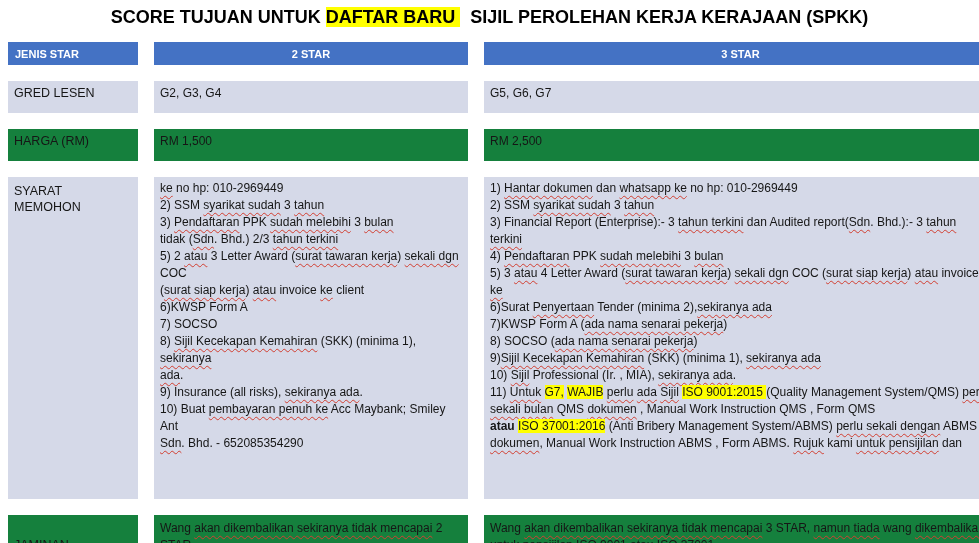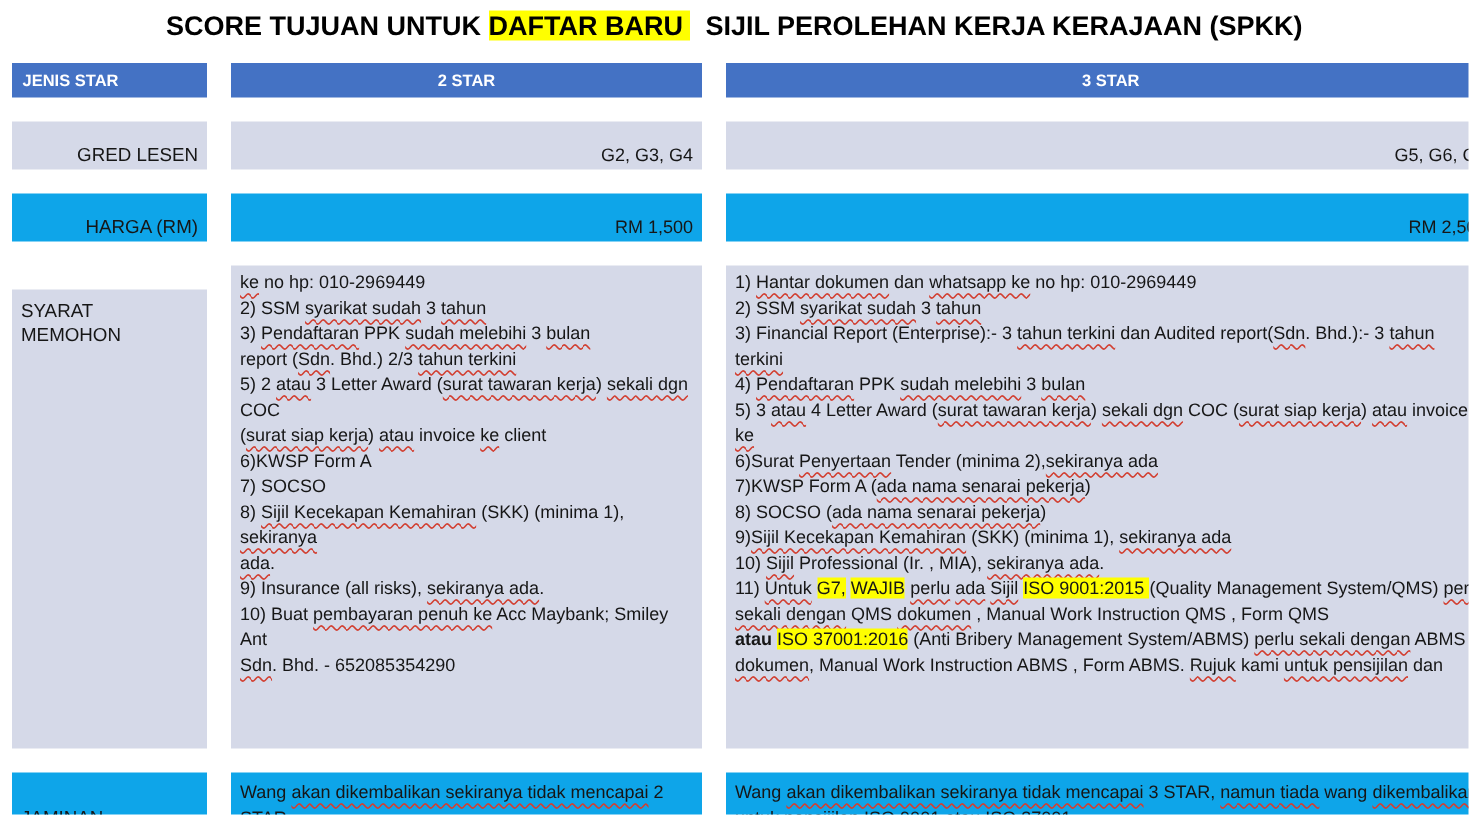--- a/index.html
+++ b/index.html
@@ -29,22 +29,22 @@
     background:#4472C4;color:#ffffff;font-weight:bold;font-size:11px;
     display:flex;align-items:center;overflow:hidden;
   }
   .hcell.left{padding-left:7px;}
   .hcell.center{justify-content:center;}
   .cell{
     font-size:12px;line-height:17px;overflow:hidden;
     padding:3px 6px 2px 6px;
   }
   .dark{background:#D5D9E8;}
-  .light{background:#0ea5e9;}
-  .vmid{padding-top:14px;text-align:right;}
+  .light{background:#15803d;}
+  .vmid{padding-top:4px;}
   .labelcell{font-size:12.5px;line-height:16px;}
   .ln{min-height:17px;}
   
   .u{
     text-decoration-line:underline;
     text-decoration-style:wavy;
     text-decoration-color:#D23F31;
     text-decoration-thickness:1px;
     text-underline-offset:2.5px;
     text-decoration-skip-ink:none;
@@ -74,26 +74,26 @@
       </div>
 
     <div class="cell light vmid labelcell">HARGA (RM)</div>
     <div class="cell light vmid">
         <div class="ln"><span>RM 1,500</span></div>
       </div>
     <div class="cell light vmid">
         <div class="ln"><span>RM 2,500</span></div>
       </div>
 
-    <div class="cell dark labelcell" style="padding-top:6px;margin-top:16px;">SYARAT MEMOHON</div>
+    <div class="cell dark labelcell" style="padding-top:6px;">SYARAT MEMOHON</div>
     <div class="cell dark">
         <div class="ln"><span class="u">ke</span><span> no hp: 010-2969449</span></div>
         <div class="ln"><span>2) SSM </span><span class="u">syarikat sudah</span><span> 3 </span><span class="u">tahun</span></div>
         <div class="ln"><span>3) </span><span class="u">Pendaftaran</span><span> PPK </span><span class="u">sudah melebihi</span><span> 3 </span><span class="u">bulan</span></div>
-        <div class="ln"><span>report (</span><span class="u">Sdn</span><span>. Bhd.)   2/3 </span><span class="u">tahun terkini</span></div>
+        <div class="ln"><span>tidak (</span><span class="u">Sdn</span><span>. Bhd.)   2/3 </span><span class="u">tahun terkini</span></div>
         <div class="ln"><span>5) 2 </span><span class="u">atau</span><span> 3 Letter Award (</span><span class="u">surat tawaran kerja</span><span>) </span><span class="u">sekali dgn</span><span> COC</span></div>
         <div class="ln"><span>(</span><span class="u">surat siap kerja</span><span>)  </span><span class="u">atau</span><span> invoice </span><span class="u">ke</span><span> client</span></div>
         <div class="ln"><span>6)KWSP Form A</span></div>
         <div class="ln"><span>7) SOCSO</span></div>
         <div class="ln"><span>8) </span><span class="u">Sijil Kecekapan Kemahiran</span><span> (SKK)  (minima 1), </span><span class="u">sekiranya</span></div>
         <div class="ln"><span class="u">ada</span><span>.</span></div>
         <div class="ln"><span>9) Insurance (all risks), </span><span class="u">sekiranya ada</span><span>.</span></div>
         <div class="ln"><span>10) Buat </span><span class="u">pembayaran penuh ke</span><span> Acc Maybank; Smiley Ant</span></div>
         <div class="ln"><span class="u">Sdn</span><span>. Bhd. - 652085354290</span></div>
       </div>
@@ -102,21 +102,21 @@
         <div class="ln"><span>2) SSM </span><span class="u">syarikat sudah</span><span> 3 </span><span class="u">tahun</span></div>
         <div class="ln"><span>3) Financial Report (Enterprise):- 3 </span><span class="u">tahun terkini</span><span> dan Audited report(</span><span class="u">Sdn</span><span>. Bhd.):- 3 </span><span class="u">tahun terkini</span></div>
         <div class="ln"><span>4) </span><span class="u">Pendaftaran</span><span> PPK </span><span class="u">sudah melebihi</span><span> 3 </span><span class="u">bulan</span></div>
         <div class="ln"><span>5) 3 </span><span class="u">atau</span><span> 4 Letter Award (</span><span class="u">surat tawaran kerja</span><span>) </span><span class="u">sekali dgn</span><span> COC (</span><span class="u">surat siap kerja</span><span>)  </span><span class="u">atau</span><span> invoice </span><span class="u">ke</span></div>
         <div class="ln"><span>6)Surat </span><span class="u">Penyertaan</span><span> Tender (minima 2),</span><span class="u">sekiranya ada</span></div>
         <div class="ln"><span>7)KWSP Form A (</span><span class="u">ada nama senarai pekerja</span><span>)</span></div>
         <div class="ln"><span>8) SOCSO (</span><span class="u">ada nama senarai pekerja</span><span>)</span></div>
         <div class="ln"><span>9)</span><span class="u">Sijil Kecekapan Kemahiran</span><span> (SKK) (minima 1), </span><span class="u">sekiranya ada</span></div>
         <div class="ln"><span>10) </span><span class="u">Sijil</span><span> Professional (Ir. , MIA), </span><span class="u">sekiranya ada</span><span>.</span></div>
         <div class="ln"><span>11) </span><span class="u">Untuk</span><span> </span><span class="h">G7,</span><span> </span><span class="h">WAJIB</span><span> </span><span class="u">perlu</span><span> </span><span class="u">ada</span><span> </span><span class="u">Sijil</span><span> </span><span class="h">ISO 9001:2015 </span><span>(Quality Management System/QMS) </span><span class="u">perlu</span></div>
-        <div class="ln"><span class="u">sekali dengan</span><span> QMS </span><span class="u">dokumen</span><span> , Manual Work Instruction QMS , Form QMS</span></div>
+        <div class="ln"><span class="u">sekali bulan</span><span> QMS </span><span class="u">dokumen</span><span> , Manual Work Instruction QMS , Form QMS</span></div>
         <div class="ln"><span class="b">atau</span><span> </span><span class="h">ISO 37001:2016</span><span> (Anti Bribery Management System/ABMS) </span><span class="u">perlu sekali dengan</span><span> ABMS</span></div>
         <div class="ln"><span class="u">dokumen</span><span>, Manual Work Instruction ABMS , Form ABMS. </span><span class="u">Rujuk</span><span> kami </span><span class="u">untuk pensijilan</span><span> dan</span></div>
       </div>
 
     <div class="cell light labelcell" style="padding-top:22px;">JAMINAN PULANGAN WANG</div>
     <div class="cell light" style="padding-top:5px;">
         <div class="ln"><span>Wang </span><span class="u">akan dikembalikan sekiranya tidak mencapai</span><span> 2 STAR</span></div>
       </div>
     <div class="cell light" style="padding-top:5px;">
         <div class="ln"><span>Wang </span><span class="u">akan dikembalikan sekiranya tidak mencapai</span><span> 3 STAR, </span><span class="u">namun tiada</span><span> wang </span><span class="u">dikembalikan</span></div>

